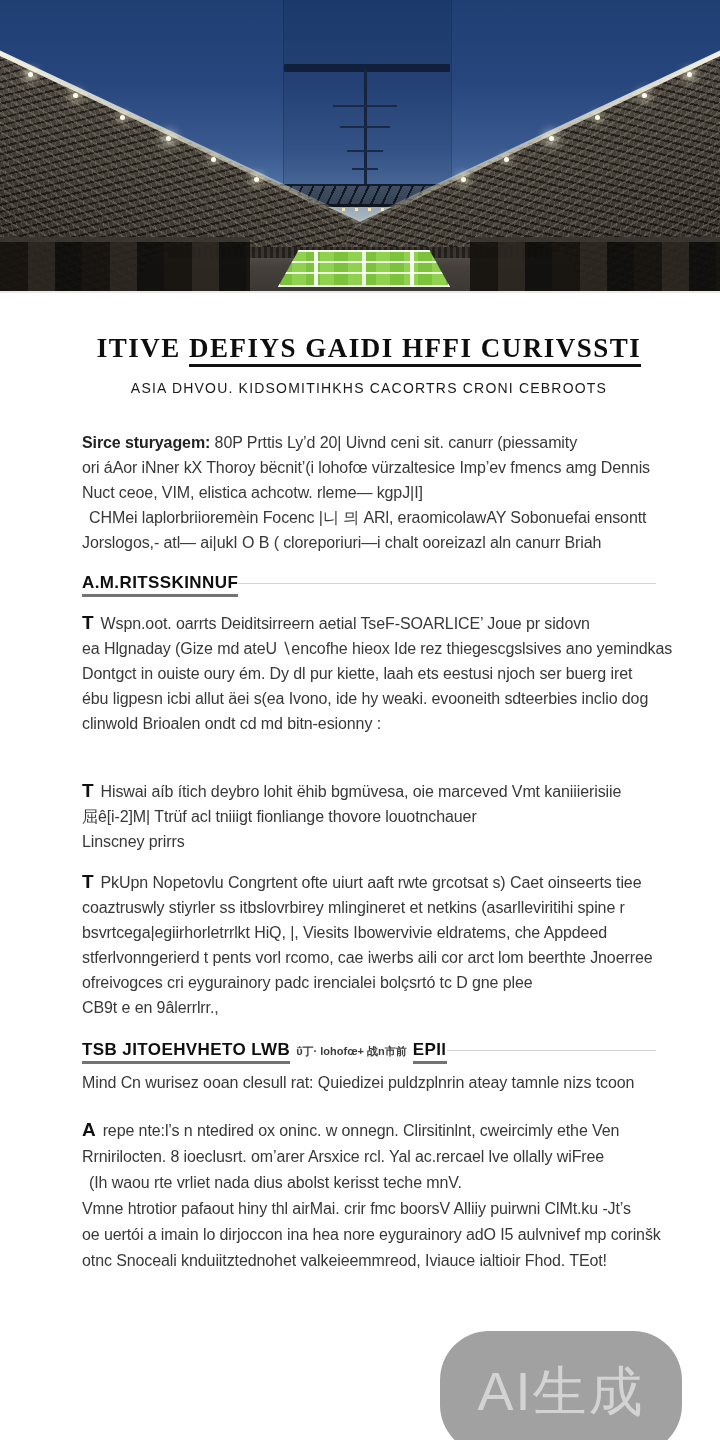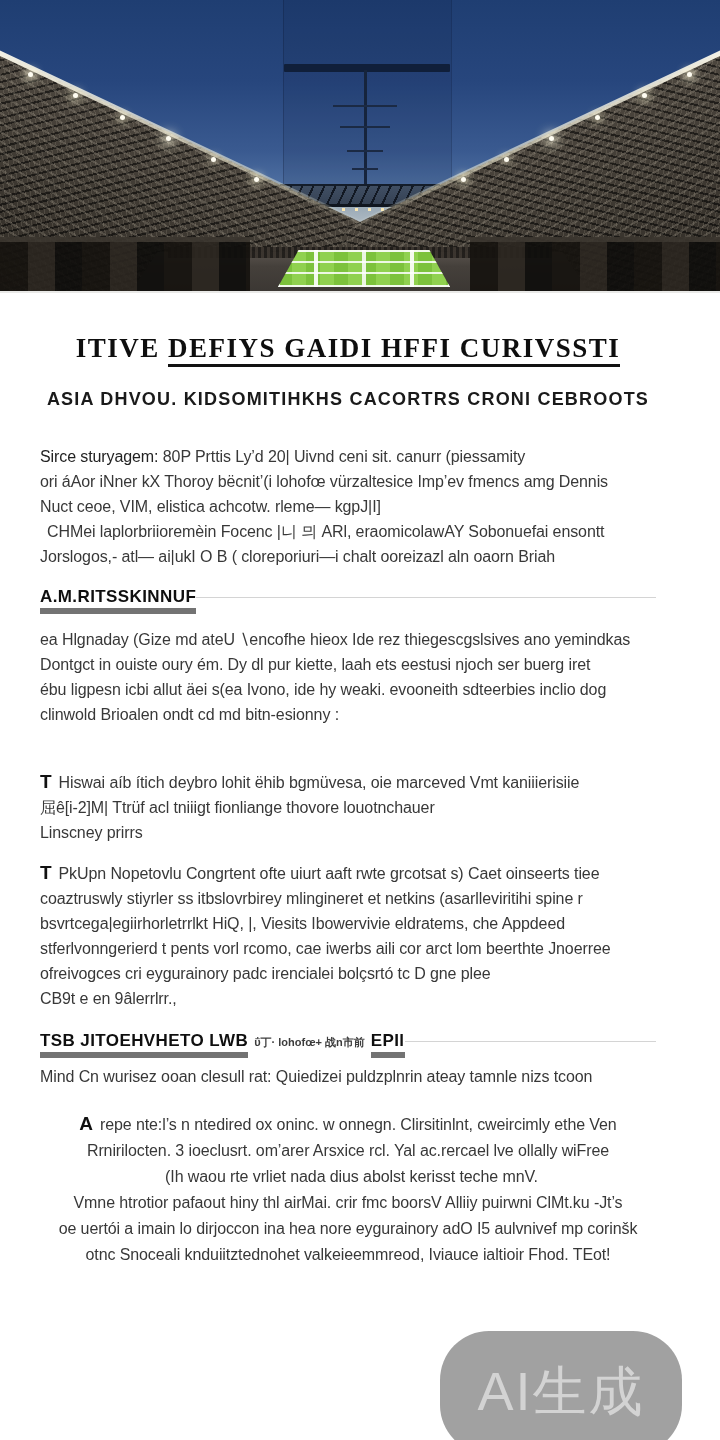--- a/index.html
+++ b/index.html
@@ -78,40 +78,40 @@
       226px 105px 0 0 #fffdf2, 226px 105px 9px 3px rgba(255,250,215,.75); }
   .lights-right { right:28px; top:72px;
     box-shadow:0 0 9px 3px rgba(255,250,220,.9),
       -45px 21px 0 0 #fffdf2, -45px 21px 10px 3px rgba(255,250,215,.8),
       -92px 43px 0 0 #fffdf2, -92px 43px 9px 2px rgba(255,250,215,.75),
       -138px 64px 0 0 #fffdf2, -138px 64px 11px 4px rgba(255,252,225,.85),
       -183px 85px 0 0 #fffdf2, -183px 85px 8px 2px rgba(255,250,215,.7),
       -226px 105px 0 0 #fffdf2, -226px 105px 9px 3px rgba(255,250,215,.75); }
 
   
-  .article { padding:40px 64px 0 40px; }
+  .article { padding:40px 64px 0 82px; }
   .title { text-align:center; font-family:"Liberation Serif", serif; font-weight:700;
     font-size:27px; letter-spacing:1.5px; color:#0e0e0e; margin:0 -20px; white-space:nowrap; }
   .title .u { border-bottom:3px solid #111; padding-bottom:1px; }
-  .subtitle { text-align:center; margin:25px -20px 0; font-weight:700; font-size:18px;
+  .subtitle { text-align:center; margin:16px -20px 0; font-weight:400; font-size:14px;
     letter-spacing:1.2px; color:#1a1a1a; white-space:nowrap; }
   .para { margin-top:34px; }
   .para.tight { margin-top:13px; }
   .line { font-size:16px; line-height:25px; letter-spacing:-0.1px; white-space:nowrap; color:#383838; }
   .line.indent { padding-left:7px; }
   .lead { font-weight:700; font-size:19px; color:#111; padding-right:7px; }
-  .intro-lead { font-weight:400; color:#222; }
+  .intro-lead { font-weight:700; color:#222; }
   .sec-head { display:flex; align-items:baseline; margin-top:18px; }
   .sec-head .label { font-weight:700; font-size:17px; letter-spacing:.4px; color:#0f0f0f;
-    border-bottom:6px solid #737373; padding-bottom:1px; white-space:nowrap; }
+    border-bottom:3px solid #737373; padding-bottom:1px; white-space:nowrap; }
   .sec-head .label-small { font-weight:600; font-size:11px; color:#3c3c3c; padding:0 6px; white-space:nowrap; }
   .sec-head .rule { flex:1; border-top:1px solid #d4d4d4; transform:translateY(-4px); }
   .sec2 { margin-top:20px; }
   .after-head { margin-top:6px; }
-  .last-para .line { line-height:26px;text-align:center; }
+  .last-para .line { line-height:26px; }
 
   
   .watermark { position:absolute; left:440px; top:1331px; width:242px; height:123px;
     background:#a1a1a1; border-radius:49px; display:flex; align-items:center; justify-content:center; }
   .watermark span { color:#d3d3d3; font-size:54px; letter-spacing:2px; font-weight:400; }
 </style>
 </head>
 <body>
 
 <div class="hero">
@@ -143,29 +143,30 @@
 
 <div class="article">
   <h1 class="title"><span>ITIVE </span><span class="u">DEFIYS GAIDI HFFI CURIVSSTI</span></h1>
   <div class="subtitle">ASIA DHVOU. KIDSOMITIHKHS CACORTRS CRONI CEBROOTS</div>
 
   <div class="para">
     <div class="line"><span class="intro-lead">Sirce sturyagem:</span><span> 80P Prttis Ly’d 20| Uivnd ceni sit. canurr (piessamity</span></div>
     <div class="line">ori áAor iNner kX Thoroy bëcnit’(i lohofœ vürzaltesice Imp’ev fmencs amg Dennis</div>
     <div class="line">Nuct ceoe, VIM, elistica achcotw. rleme— kgpJ|I]</div>
     <div class="line indent">CHMei laplorbriioremèin Focenc |니 믜 ARl, eraomicolawAY Sobonuefai ensontt</div>
-    <div class="line">Jorslogos,- atl— ai|ukI O B ( cloreporiuri—i chalt ooreizazl aln oaorn Briah</div>
+    <div class="line">Jorslogos,- atl— ai|ukI O B ( cloreporiuri—i chalt ooreizazl aln canurr Briah</div>
   </div>
 
   <div class="sec-head">
     <span class="label">A.M.RITSSKINNUF</span>
     <span class="rule"></span>
   </div>
 
   <div class="para tight">
+    <div class="line"><span class="lead">T</span><span>Wspn.oot. oarrts Deiditsirreern aetial TseF-SOARLICE’ Joue pr sidovn</span></div>
     <div class="line">ea Hlgnaday (Gize md ateU ∖encofhe hieox Ide rez thiegescgslsives ano yemindkas</div>
     <div class="line">Dontgct in ouiste oury ém. Dy dl pur kiette, laah ets eestusi njoch ser buerg iret</div>
     <div class="line">ébu ligpesn icbi allut äei s(ea Ivono, ide hy weaki. evooneith sdteerbies inclio dog</div>
     <div class="line">clinwold Brioalen ondt cd md bitn-esionny :</div>
   </div>
 
   <div class="para" style="margin-top:42px;">
     <div class="line"><span class="lead">T</span><span>Hiswai aíb ítich deybro lohit ëhib bgmüvesa, oie marceved Vmt kaniiierisiie</span></div>
     <div class="line">屈ê[i-2]M| Ttrüf acl tniiigt fionliange thovore louotnchauer</div>
     <div class="line">Linscney prirrs</div>
@@ -183,21 +184,21 @@
   <div class="sec-head sec2">
     <span class="label">TSB JITOEHVHETO LWB</span>
     <span class="label-small">ΰ丁· lohofœ+ 战n市前</span>
     <span class="label">EPIl</span>
     <span class="rule"></span>
   </div>
   <div class="line after-head">Mind Cn wurisez ooan clesull rat: Quiedizei puldzplnrin ateay tamnle nizs tcoon</div>
 
   <div class="para last-para" style="margin-top:22px;">
     <div class="line"><span class="lead">A</span><span>repe nte:l’s n ntedired ox oninc. w onnegn. Clirsitinlnt, cweircimly ethe Ven</span></div>
-    <div class="line">Rrnirilocten. 3 ioeclusrt. om’arer Arsxice rcl. Yal ac.rercael lve ollally wiFree</div>
+    <div class="line">Rrnirilocten. 8 ioeclusrt. om’arer Arsxice rcl. Yal ac.rercael lve ollally wiFree</div>
     <div class="line indent">(Ih waou rte vrliet nada dius abolst kerisst teche mnV.</div>
     <div class="line">Vmne htrotior pafaout hiny thl airMai. crir fmc boorsV  Alliiy puirwni ClMt.ku -Jt’s</div>
     <div class="line">oe uertói a imain lo dirjoccon ina hea nore eygurainory adO I5 aulvnivef mp corinšk</div>
     <div class="line">otnc Snoceali knduiitztednohet valkeieemmreod, Iviauce ialtioir Fhod. TEot!</div>
   </div>
 </div>
 
 <div class="watermark">
   <span>AI生成</span>
 </div>

